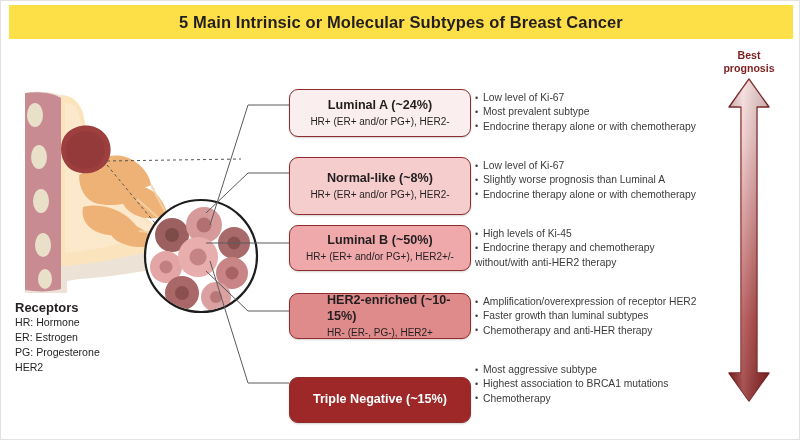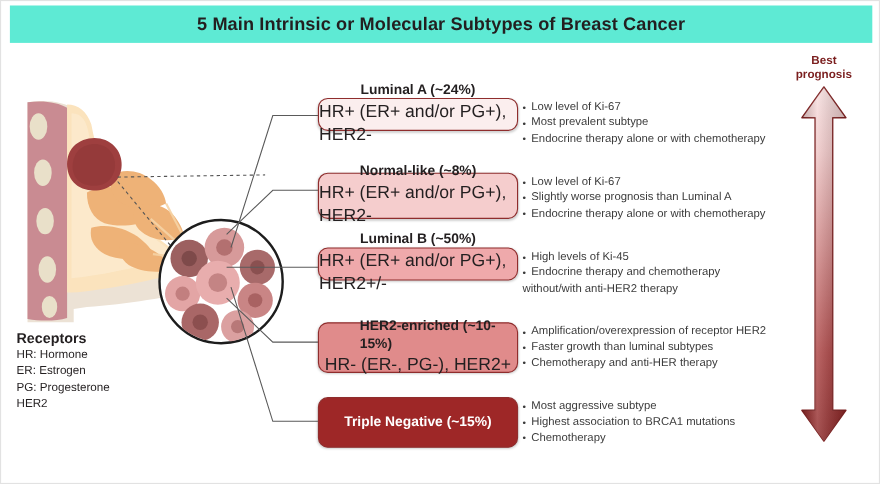--- a/index.html
+++ b/index.html
@@ -21,21 +21,21 @@
 
   
   .box{
     position:absolute;left:288px;width:182px;
     border:1.6px solid #8f2d2d;border-radius:9px;
     box-sizing:border-box;
     display:flex;flex-direction:column;align-items:center;justify-content:center;
     box-shadow:0 1px 2px rgba(0,0,0,.18);
   }
   .box .bx-title{font-size:12.6px;font-weight:bold;color:#231f20;line-height:1.25;}
-  .box .bx-sub{font-size:16px;color:#231f20;line-height:1.3;margin-top:2px;}
+  .box .bx-sub{font-size:10px;color:#231f20;line-height:1.3;margin-top:2px;}
   .box.dark .bx-title,.box.dark .bx-sub{color:#ffffff;}
 
   
   .bullets{position:absolute;left:474px;width:300px;}
   .bullets .li{
     font-size:10.3px;color:#3c3c3c;line-height:14.4px;
     padding-left:8px;position:relative;white-space:nowrap;
   }
   .bullets .li.b::before{
     content:"\2022";position:absolute;left:0;top:-0.5px;font-size:9px;color:#3c3c3c;
@@ -56,21 +56,21 @@
   #prog-worst{left:700px;top:404px;margin-top:46px;}
 
   svg{display:block;}
   .abs{position:absolute;}
 </style>
 </head>
 <body>
 
 <div id="canvas">
 
-  <div class="title-bar" style="background: #5eead4;">
+  <div class="title-bar" style="background: #fde047;">
     <div class="title-text">5 Main Intrinsic or Molecular Subtypes of Breast Cancer</div>
   </div>
 
   <svg class="abs" style="left:4px;top:78px;" width="270" height="240" viewBox="0 0 270 240">
 
     <path d="M18 12 C34 10 52 12 60 16 L60 210 C50 214 34 214 18 210 Z" fill="#e3d9cb" opacity="0"></path>
 
     <path d="M20 14 C38 11 54 14 62 20 C70 70 96 108 134 140 C160 162 176 178 176 178
              L176 186 C150 190 110 198 74 200 L62 202 L62 214 L20 214 Z" fill="#ece2d5"></path>
 
@@ -156,41 +156,41 @@
   <svg class="abs" style="left:195px;top:88px;" width="100" height="312" viewBox="0 0 100 312">
     <g stroke="#5a5a5a" stroke-width="1" fill="none">
       <path d="M14 136 L52 16 L93 16"></path>
       <path d="M10 124 L52 84 L93 84"></path>
       <path d="M10 154 L93 154"></path>
       <path d="M10 182 L52 222 L93 222"></path>
       <path d="M14 172 L52 294 L93 294"></path>
     </g>
   </svg>
 
-  <div class="box" style="top: 88px; height: 30px; background: rgb(251, 238, 238); border-color: rgb(143, 45, 45);">
+  <div class="box" style="top: 88px; height: 48px; background: rgb(251, 238, 238); border-color: rgb(143, 45, 45);">
     <div class="bx-title" style="color: rgb(35, 31, 32);">Luminal A (~24%)</div>
     <div class="bx-sub" style="color: rgb(35, 31, 32);">HR+ (ER+ and/or PG+), HER2-</div>
   </div>
 
-  <div class="box" style="top: 156px; height: 42px; background: rgb(245, 205, 205); border-color: rgb(143, 45, 45);">
+  <div class="box" style="top: 156px; height: 58px; background: rgb(245, 205, 205); border-color: rgb(143, 45, 45);">
     <div class="bx-title" style="color: rgb(35, 31, 32);">Normal-like (~8%)</div>
     <div class="bx-sub" style="color: rgb(35, 31, 32);">HR+ (ER+ and/or PG+), HER2-</div>
   </div>
 
-  <div class="box" style="top: 224px; height: 30px; background: rgb(239, 169, 171); border-color: rgb(143, 45, 45);">
+  <div class="box" style="top: 224px; height: 46px; background: rgb(239, 169, 171); border-color: rgb(143, 45, 45);">
     <div class="bx-title" style="color: rgb(35, 31, 32);">Luminal B (~50%)</div>
     <div class="bx-sub" style="color: rgb(35, 31, 32);">HR+ (ER+ and/or PG+), HER2+/-</div>
   </div>
 
   <div class="box" style="top: 292px; height: 46px; background: rgb(224, 139, 139); border-color: rgb(143, 45, 45);">
     <div class="bx-title" style="color: rgb(35, 31, 32); margin-left: 37px;">HER2-enriched (~10-15%)</div>
     <div class="bx-sub" style="color: rgb(35, 31, 32);">HR- (ER-, PG-), HER2+</div>
   </div>
 
-  <div class="box dark" style="top: 360px; height: 46px; background: rgb(158, 39, 39); border-color: rgb(143, 45, 45);">
+  <div class="box dark" style="top: 376px; height: 46px; background: rgb(158, 39, 39); border-color: rgb(143, 45, 45);">
     <div class="bx-title" style="color: rgb(255, 255, 255);">Triple Negative (~15%)</div>
   </div>
 
   <div class="bullets" style="top:90px;">
     <div class="li b">Low level of Ki-67</div>
     <div class="li b">Most prevalent subtype</div>
     <div class="li b">Endocrine therapy alone or with chemotherapy</div>
   </div>
 
   <div class="bullets" style="top:158px;">

